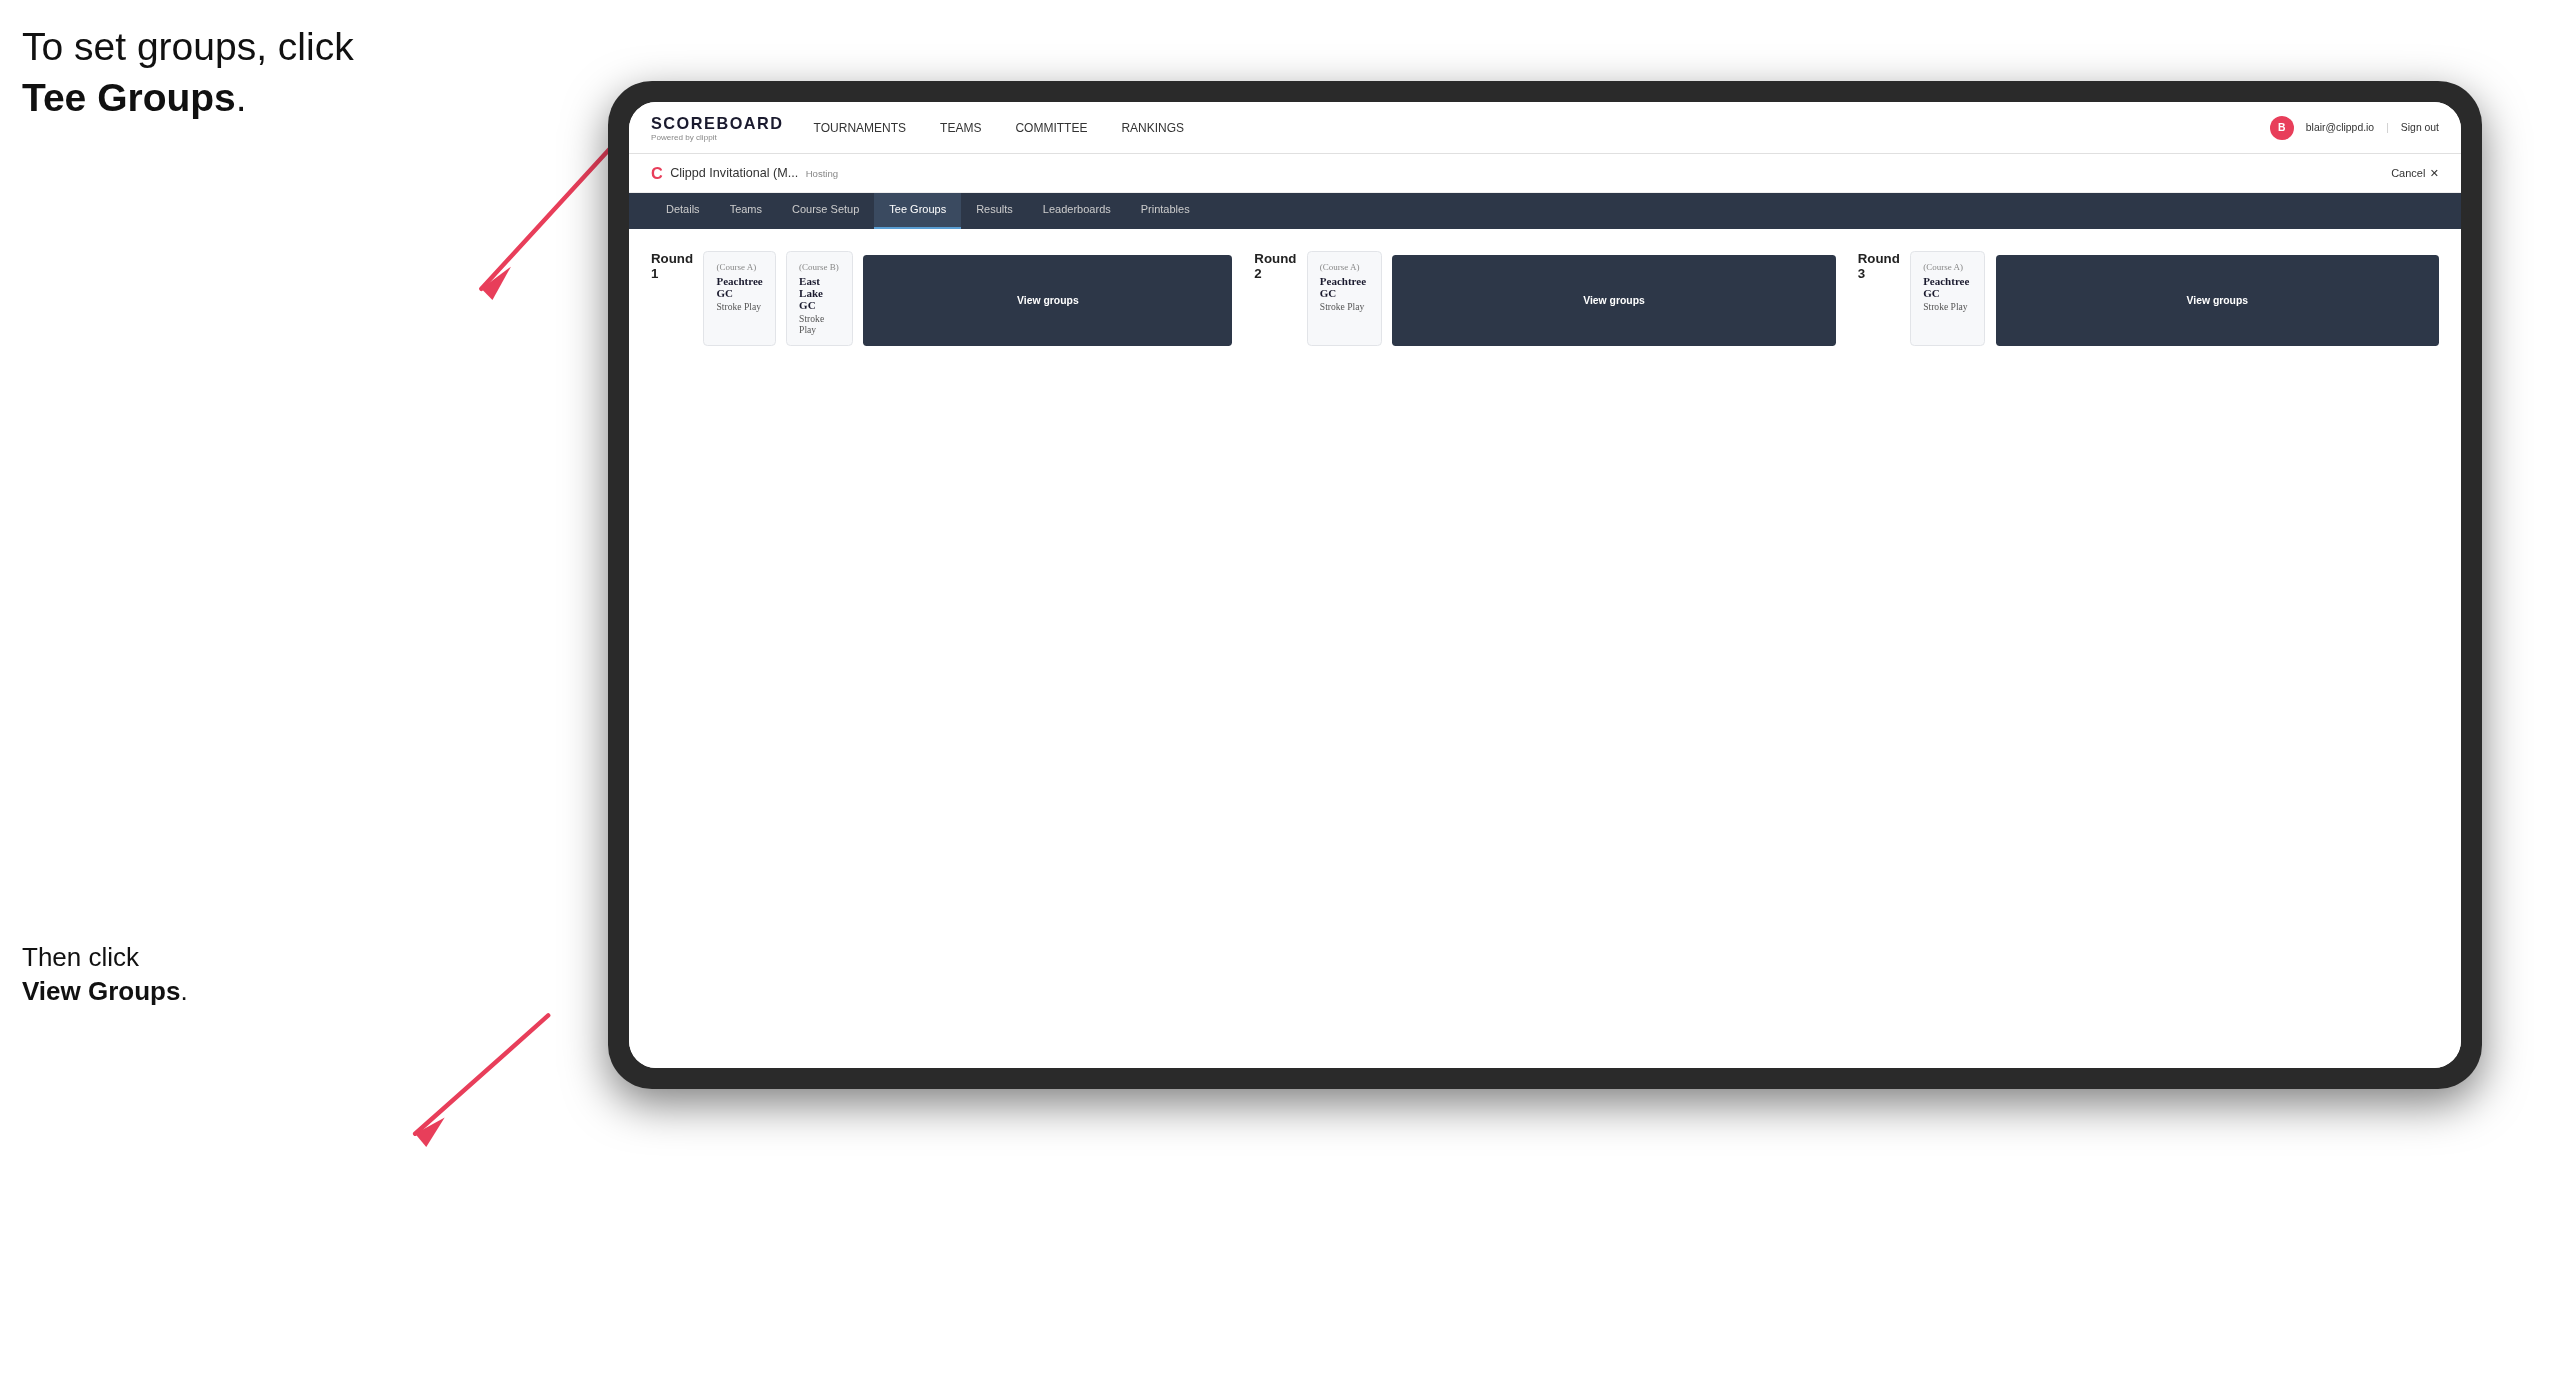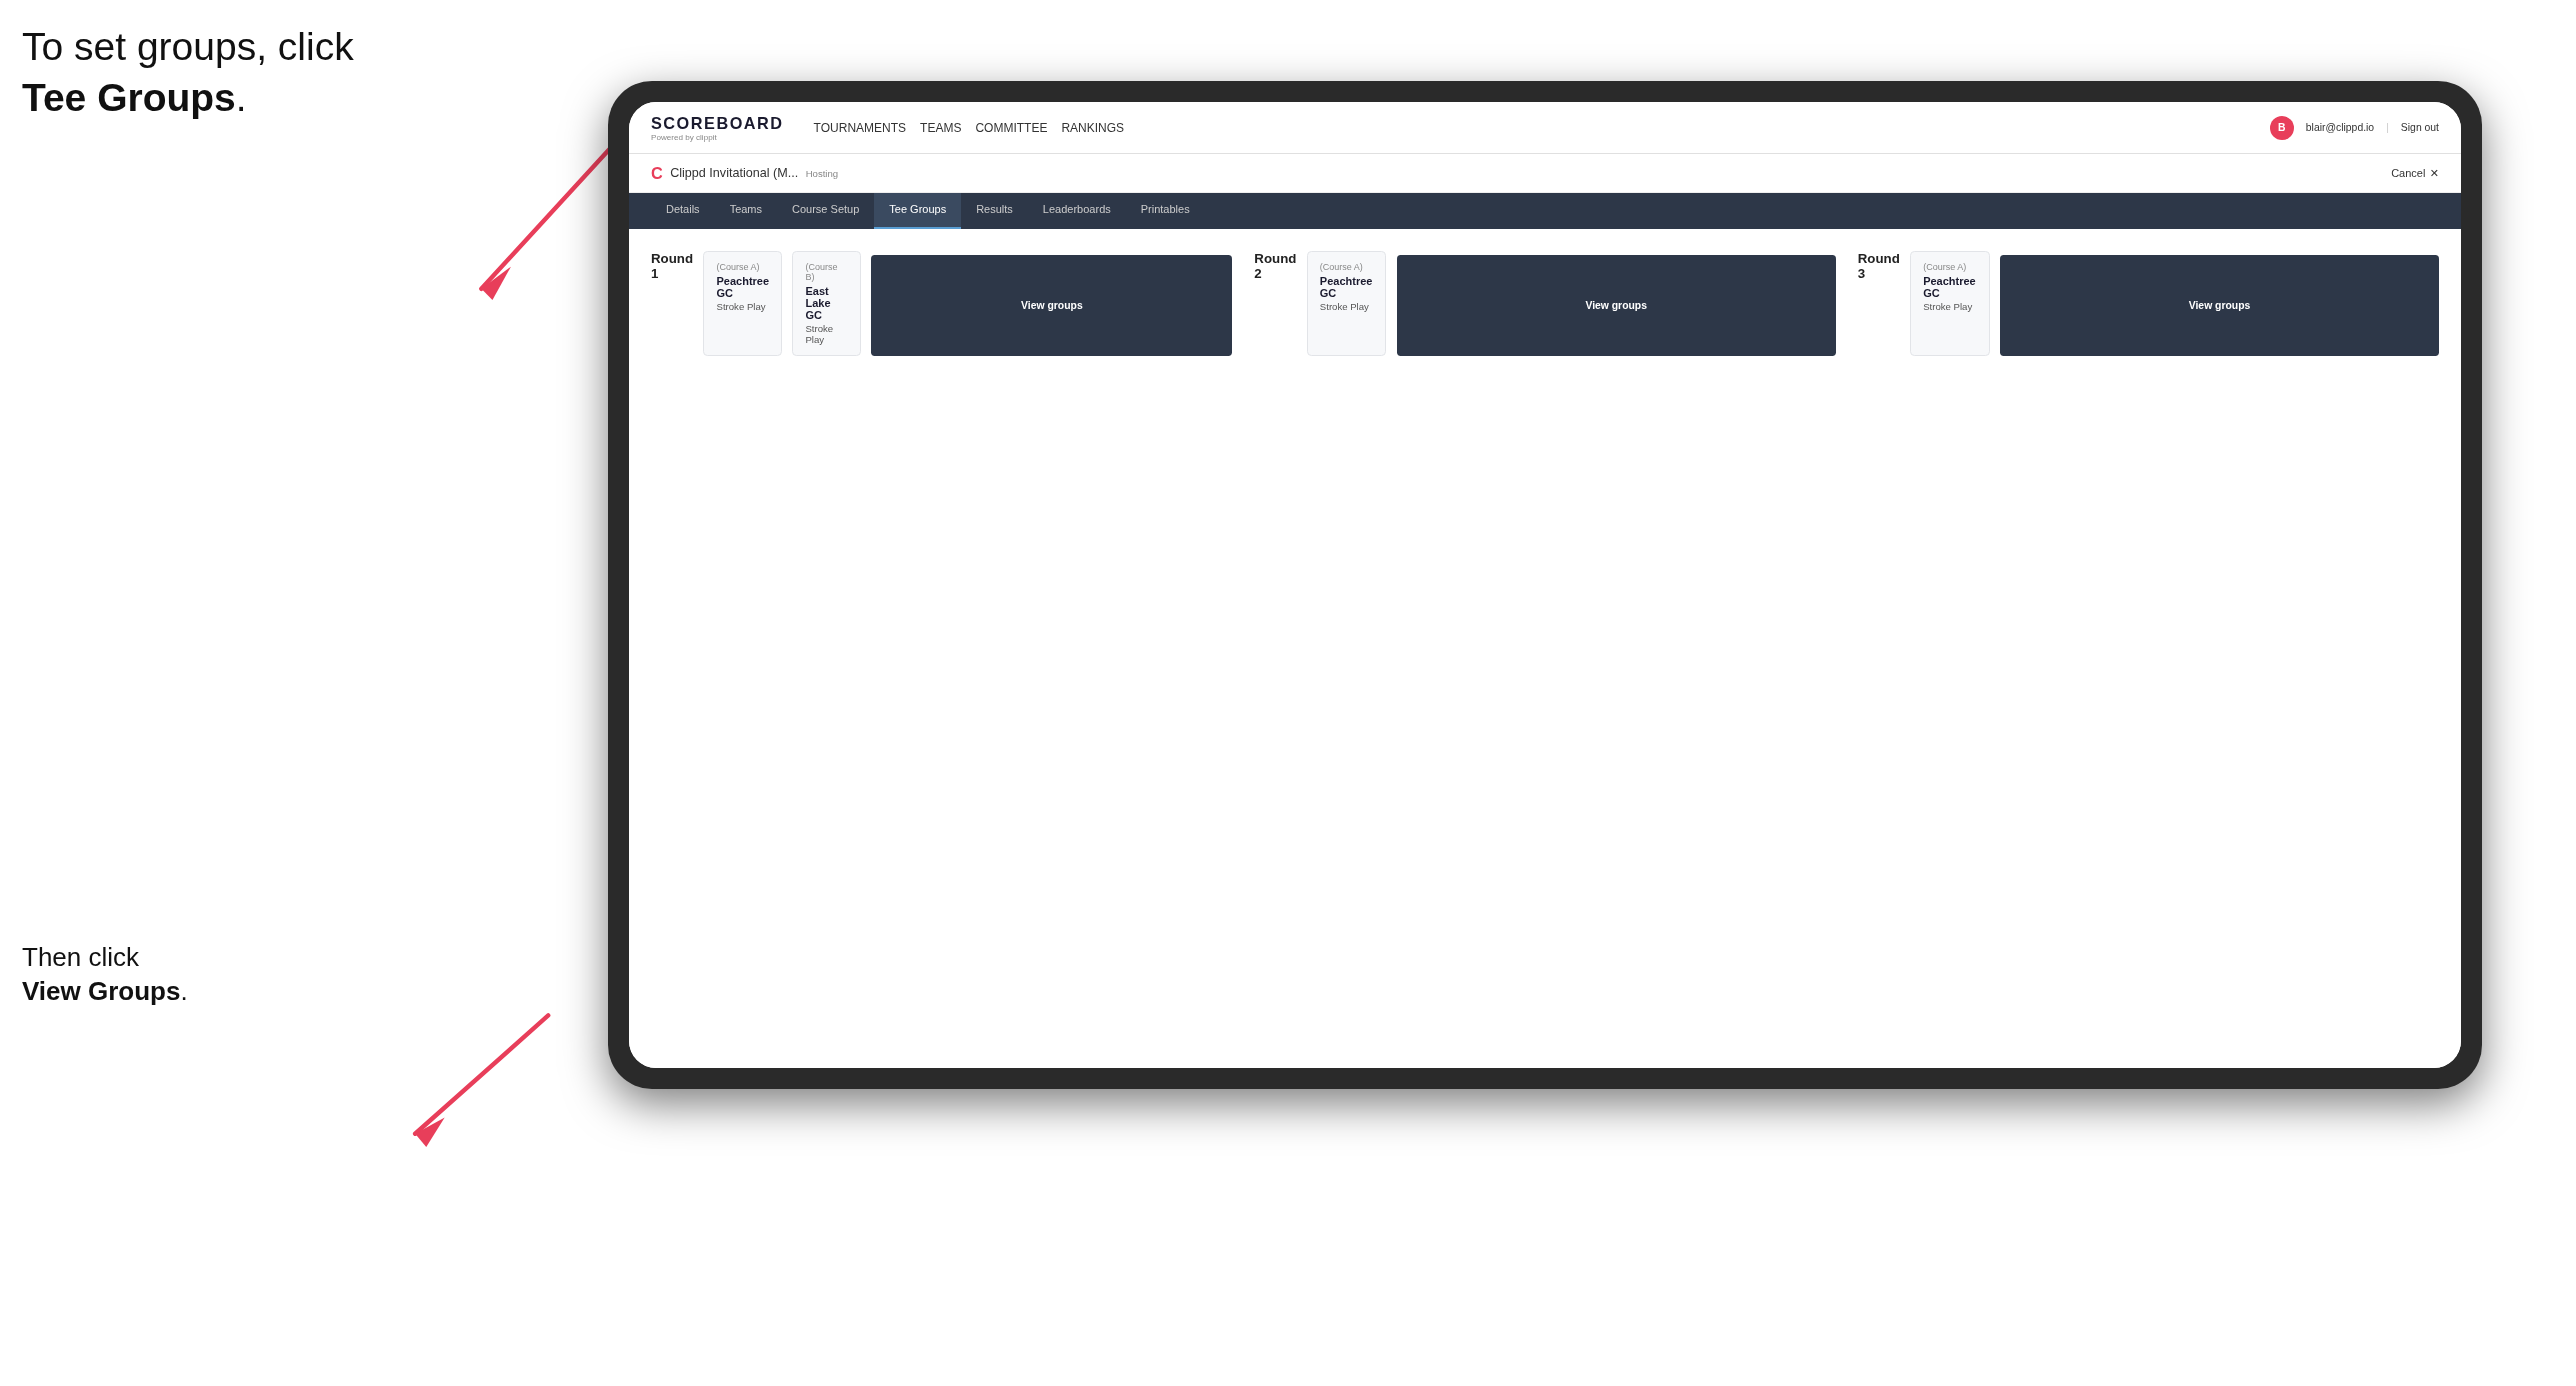--- a/index.html
+++ b/index.html
@@ -85,21 +85,21 @@
       color: #1a1a2e;
     }
 
     .logo-sub {
       font-size: 8.1px;
       color: #888;
     }
 
     .nav-links {
       display: flex;
-      gap: 14px;
+      gap: 34px;
       justify-content: space-between;
     }
 
     .nav-link {
       font-size: 12px;
       color: #333;
       text-decoration: none;
       cursor: pointer;
       font-weight: 500;
     }
@@ -227,20 +227,21 @@
       font-weight: 600;
       color: #222;
       margin-bottom: 6px;
     }
 
     .course-card {
       background: #f7f8fa;
       border: 0.7px solid #e2e4e8;
       border-radius: 4.4px;
       padding: 10.4px 12px;
+      font-family: Liberation Serif, serif;
     }
 
     .course-label {
       font-size: 9px;
       color: #888;
       margin-bottom: 3px;
     }
 
     .course-name {
       font-size: 11px;

